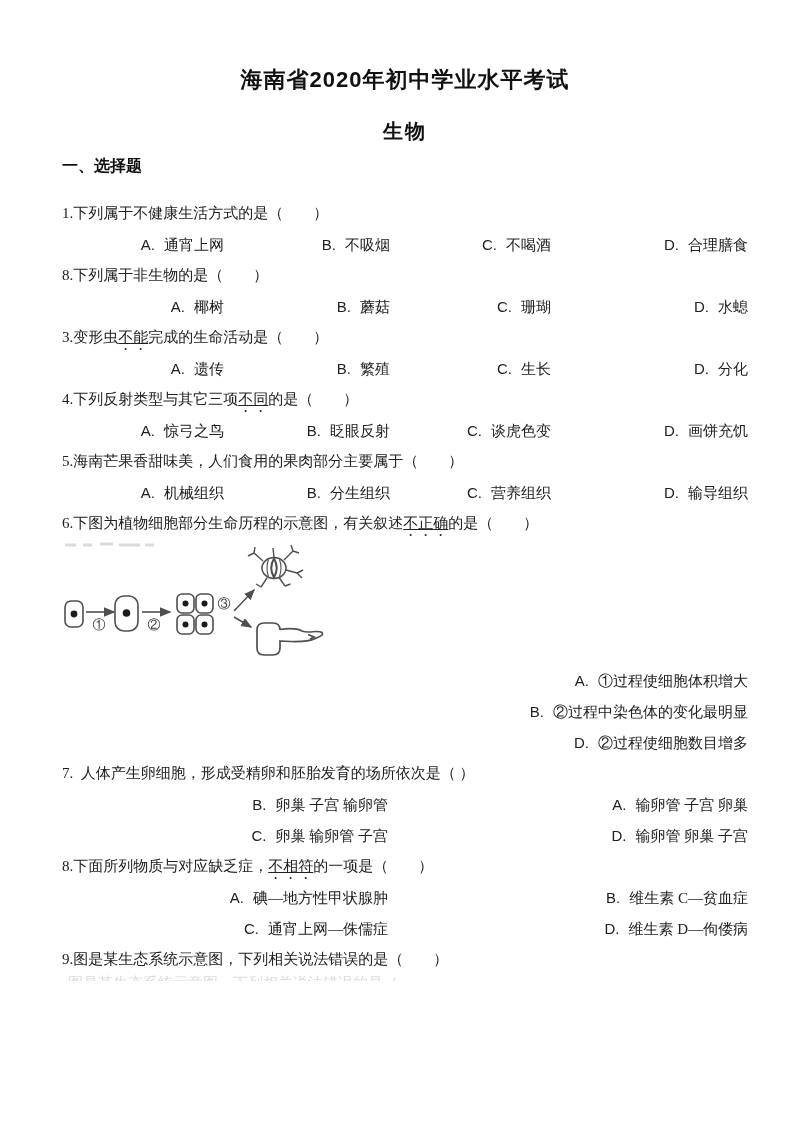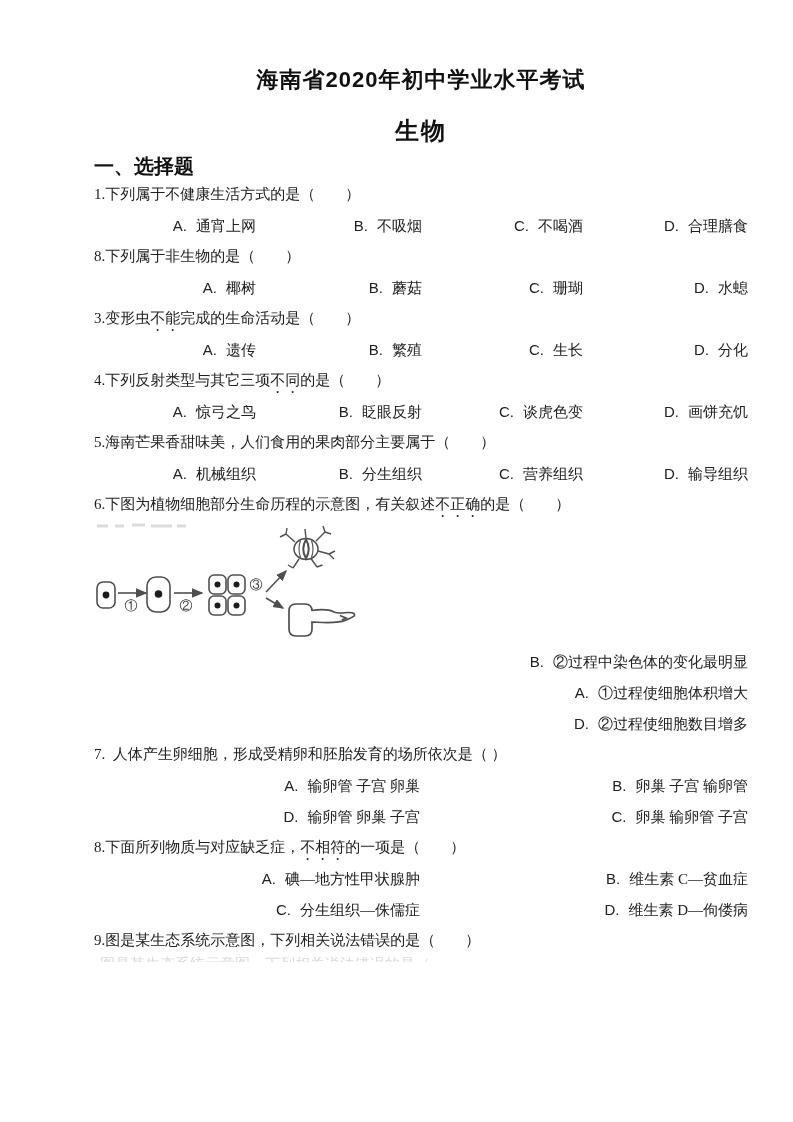--- a/index.html
+++ b/index.html
@@ -1,34 +1,34 @@
 <!DOCTYPE html>
 <html lang="zh"><head>
 <meta charset="utf-8">
 <style>
   html,body{margin:0;padding:0;}
   body{
     width:793px;height:1122px;overflow:hidden;background:#ffffff;color:#212121;
     font-family:"Liberation Serif",serif;font-size:15px;line-height:31px;
   }
-  #doc{padding:0 45px 0 94px;}
+  #doc{padding:0 45px 0 62px;}
   h1,h2,h3{font-family:"Liberation Sans",sans-serif;font-weight:700;color:#111;}
   h1{font-size:22px;line-height:32px;margin:64px 0 0;text-align:center;letter-spacing:1px;}
-  h2{font-size:24px;line-height:30px;margin:20px 0 0;text-align:center;letter-spacing:2px;}
-  h3{font-size:20px;line-height:24px;margin:8px 0 0;}
-  #questions{margin-top:1px;}
+  h2{font-size:20px;line-height:30px;margin:20px 0 0;text-align:center;letter-spacing:2px;}
+  h3{font-size:16px;line-height:24px;margin:8px 0 0;}
+  #questions{margin-top:20px;}
   .line{height:31px;white-space:pre;}
   .stem span{white-space:pre;}
   .opt-row .opt{display:block;white-space:pre;text-align:right;}
   .grid4{display:grid;grid-template-columns:162px 166px 161px 1fr;}
   .grid2{display:grid;grid-template-columns:326px 1fr;}
   .opt-label{font-family:"Liberation Sans",sans-serif;margin-right:9px;}
   .emph{
     -webkit-text-emphasis:filled dot #1f1f1f;-webkit-text-emphasis-position:under right;
-    text-emphasis:filled dot #1f1f1f;text-emphasis-position:under right;
+    text-emphasis:filled dot #1f1f1f;text-emphasis-position:under right;text-decoration:underline;
   }
   #cell-diagram-block{height:126px;}
   #cell-diagram-block svg{display:block;}
   .ghost{
     margin:-7px 0 0 6px;height:13px;overflow:hidden;
     opacity:.17;filter:blur(.6px);white-space:pre;
   }
 </style>
 </head>
 <body>
@@ -114,32 +114,32 @@
 
     <g stroke="#4f4f4f" stroke-width="1.7" fill="none">
       <path d="M202,84 Q195,84 195,91 L195,109 Q195,116 202,116 L211,116 Q218,116 218,109 L218,102
                C230,102.5 244,104 252,100 C258,97.5 262,96 260,93.5
                C255,90.5 247,95 240,92 C233,88.5 225,89.5 218,90.5
                L218,91 Q218,84 211,84 Z"></path>
       <path d="M246,95.5 l6,2.5 l-4,2" stroke-width="1.8"></path>
     </g>
   </svg>
 </div>
+        <div class="line opt-row grid1"><span class="opt"><span class="opt-label">A.</span><span class="opt-text">①过程使细胞体积增大</span></span></div>
         <div class="line opt-row grid1"><span class="opt"><span class="opt-label">B.</span><span class="opt-text">②过程中染色体的变化最明显</span></span></div>
-        <div class="line opt-row grid1"><span class="opt"><span class="opt-label">A.</span><span class="opt-text">①过程使细胞体积增大</span></span></div>
         <div class="line opt-row grid1"><span class="opt"><span class="opt-label">D.</span><span class="opt-text">②过程使细胞数目增多</span></span></div>
       </div>
       <div class="question">
         <div class="line stem"><span>7.  人体产生卵细胞，形成受精卵和胚胎发育的场所依次是（ ）</span></div>
-        <div class="line opt-row grid2"><span class="opt"><span class="opt-label">A.</span><span class="opt-text">输卵管 子宫 卵巢</span></span><span class="opt"><span class="opt-label">B.</span><span class="opt-text">卵巢 子宫 输卵管</span></span></div>
-        <div class="line opt-row grid2"><span class="opt"><span class="opt-label">D.</span><span class="opt-text">输卵管 卵巢 子宫</span></span><span class="opt"><span class="opt-label">C.</span><span class="opt-text">卵巢 输卵管 子宫</span></span></div>
+        <div class="line opt-row grid2"><span class="opt"><span class="opt-label">B.</span><span class="opt-text">卵巢 子宫 输卵管</span></span><span class="opt"><span class="opt-label">A.</span><span class="opt-text">输卵管 子宫 卵巢</span></span></div>
+        <div class="line opt-row grid2"><span class="opt"><span class="opt-label">C.</span><span class="opt-text">卵巢 输卵管 子宫</span></span><span class="opt"><span class="opt-label">D.</span><span class="opt-text">输卵管 卵巢 子宫</span></span></div>
       </div>
       <div class="question">
         <div class="line stem"><span>8.下面所列物质与对应缺乏症，</span><span class="emph">不相符</span><span>的一项是（　　）</span></div>
         <div class="line opt-row grid2"><span class="opt"><span class="opt-label">A.</span><span class="opt-text">碘—地方性甲状腺肿</span></span><span class="opt"><span class="opt-label">B.</span><span class="opt-text">维生素 C—贫血症</span></span></div>
-        <div class="line opt-row grid2"><span class="opt"><span class="opt-label">C.</span><span class="opt-text">分生组织—侏儒症</span></span><span class="opt"><span class="opt-label">D.</span><span class="opt-text">维生素 D—佝偻病</span></span></div>
+        <div class="line opt-row grid2"><span class="opt"><span class="opt-label">C.</span><span class="opt-text">通宵上网—侏儒症</span></span><span class="opt"><span class="opt-label">D.</span><span class="opt-text">维生素 D—佝偻病</span></span></div>
       </div>
       <div class="question">
         <div class="line stem"><span>9.图是某生态系统示意图，下列相关说法错误的是（　　）</span></div>
       </div>
     </div>
   <div class="ghost">图是某生态系统示意图，下列相关说法错误的是（</div>
 </div>
 
 </body></html>

